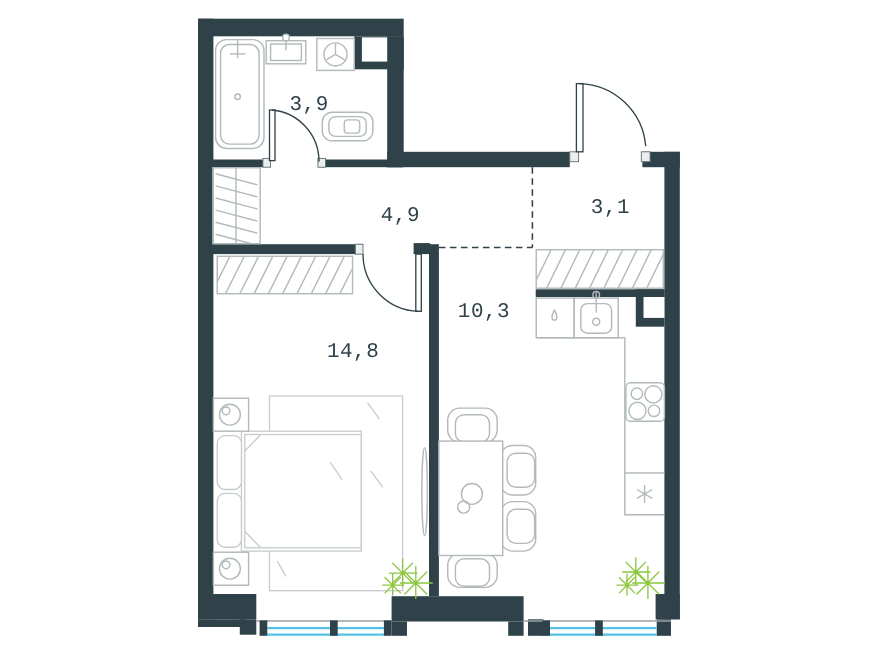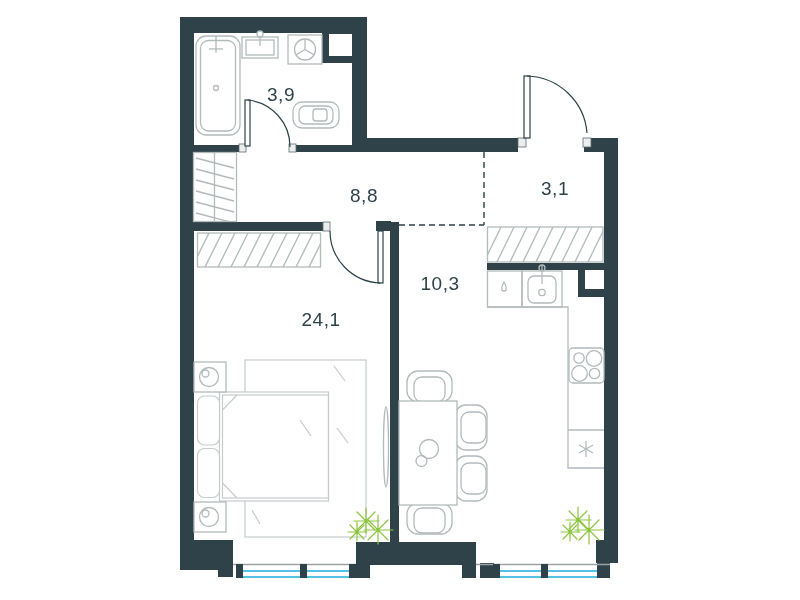--- a/index.html
+++ b/index.html
@@ -13,21 +13,21 @@
   .fxn{stroke:var(--fixline,#b3babc);stroke-width:1.3;fill:none;}
   .soft{stroke:#c6cbcb;stroke-width:1.2;fill:#ffffff;}
   .softn{stroke:#c6cbcb;stroke-width:1.2;fill:none;}
   .darkline{stroke:var(--wall,#2f4249);stroke-width:1.2;fill:#ffffff;}
   .darklinen{stroke:var(--wall,#2f4249);stroke-width:1.2;fill:none;}
   .dash{stroke:var(--wall,#2f4249);stroke-width:1.4;fill:none;stroke-dasharray:6 4;}
   .sill{stroke:#9aa2a4;stroke-width:1.5;}
   .glass{stroke:var(--glass,#55c1e6);stroke-width:2;}
   .plant{stroke:var(--plant,#8cc63e);stroke-width:1.2;fill:none;stroke-linecap:round;}
   .area-label{position:absolute;transform:translate(-50%,-52%);color:var(--wall,#2f4249);
-              font-size:19px;letter-spacing:0.5px;white-space:nowrap;}
+              font-size:19px;letter-spacing:0.5px;white-space:nowrap;font-family:Liberation Mono, monospace;}
 </style>
 </head>
 <body>
 
 <div id="stage">
 <svg id="plan-svg" width="800" height="600" viewBox="0 0 800 600">
   <defs>
     <clipPath id="wardA">
           <rect x="197.5" y="233" width="123" height="34"></rect>
         </clipPath>
@@ -282,17 +282,17 @@
     <g transform="translate(589,530)">
       <path class="plant" d="M0,0 L0,-15 M0,0 L10,-10 M0,0 L15,0 M0,0 L10,10 M0,0 L0,14 M0,0 L-10,10 M0,0 L-14,0 M0,0 L-10,-10"></path>
     </g>
     <g transform="translate(570,532)">
       <path class="plant" d="M0,0 L0,-10 M0,0 L7,-7 M0,0 L10,0 M0,0 L7,7 M0,0 L0,9 M0,0 L-7,7 M0,0 L-9,0 M0,0 L-7,-7"></path>
     </g>
   </g>
 </svg>
 
   <div class="area-label" style="left:281px;top:95px">3,9</div>
-  <div class="area-label" style="left:364px;top:196px">8,8</div>
+  <div class="area-label" style="left:364px;top:196px">4,9</div>
   <div class="area-label" style="left:555px;top:189px">3,1</div>
   <div class="area-label" style="left:440px;top:284px">10,3</div>
-  <div class="area-label" style="left:321px;top:320px">24,1</div>
+  <div class="area-label" style="left:321px;top:320px">14,8</div>
 </div>
 
 </body></html>

